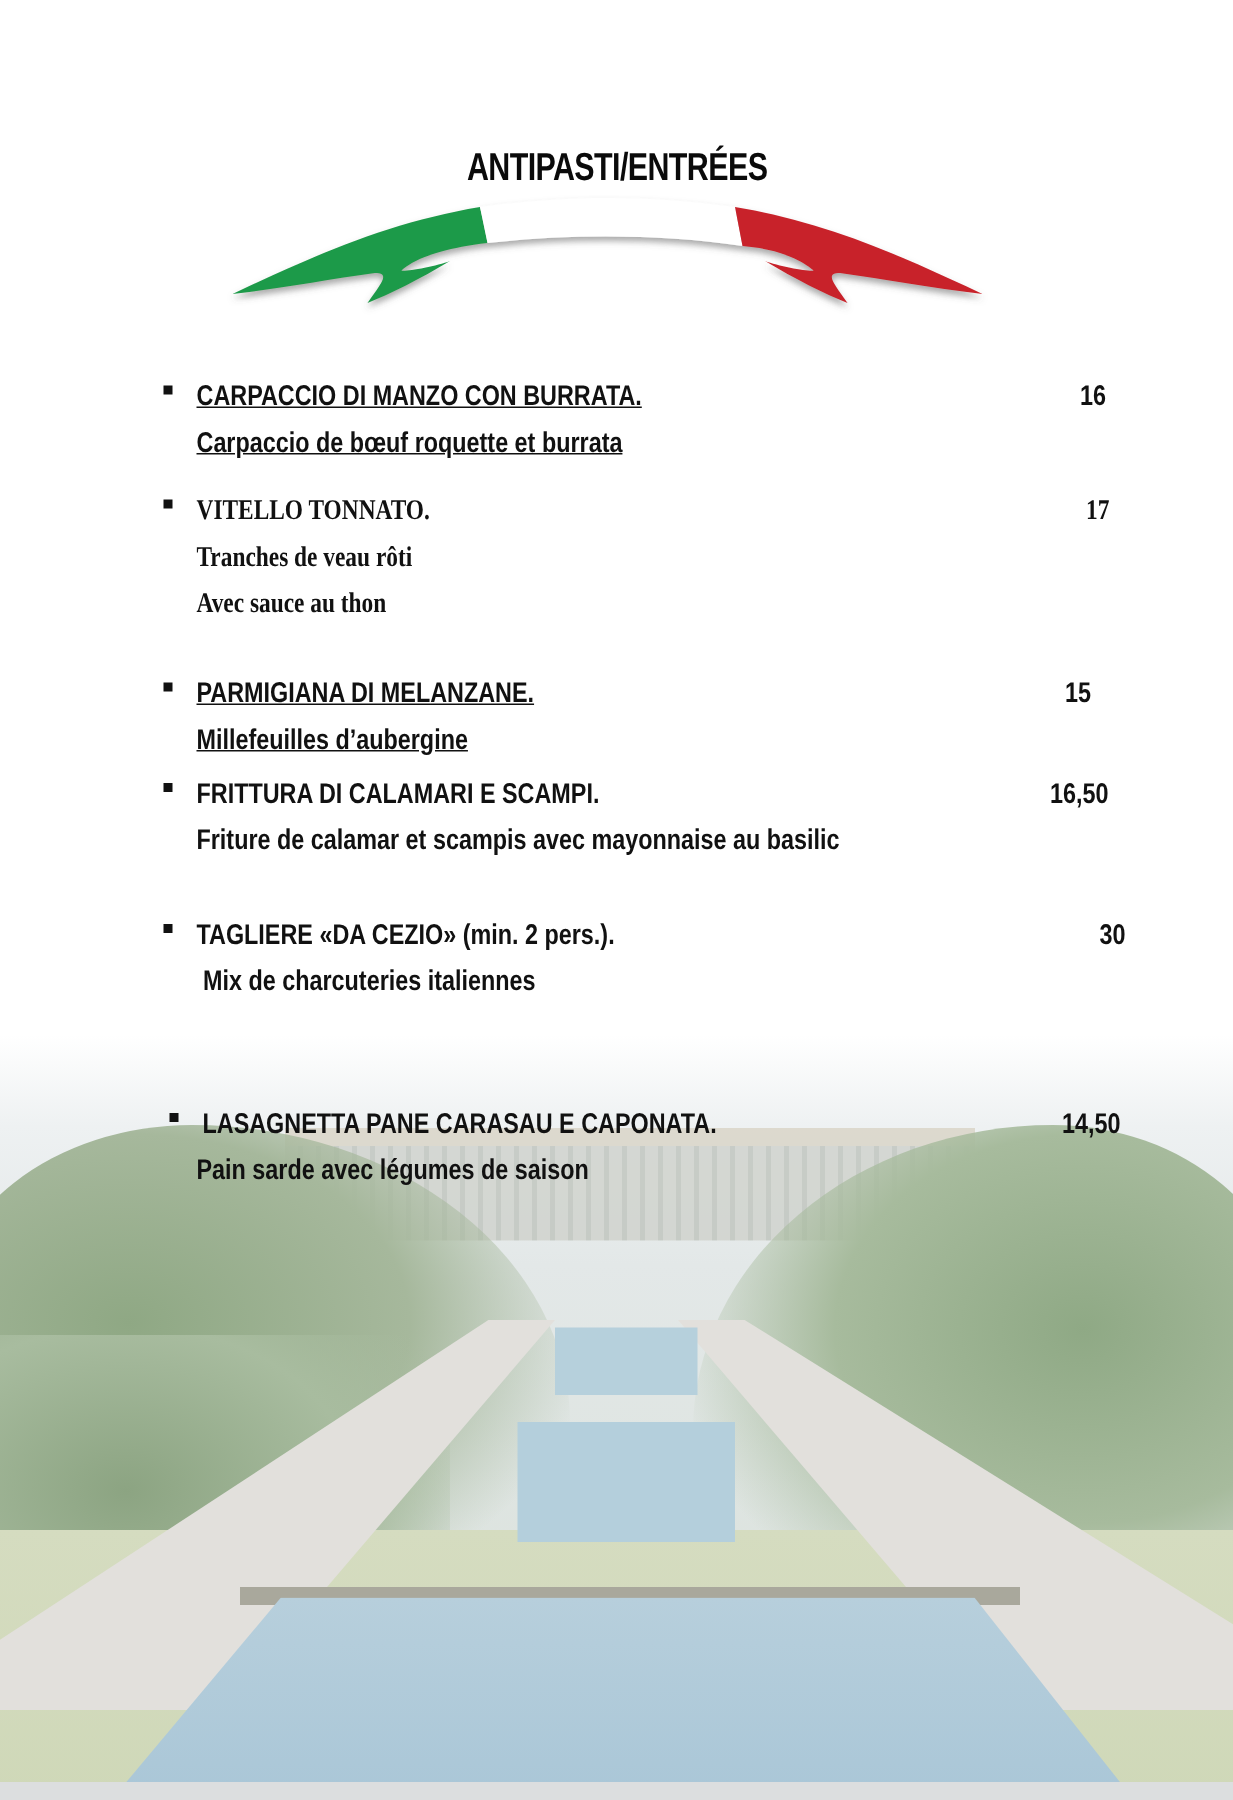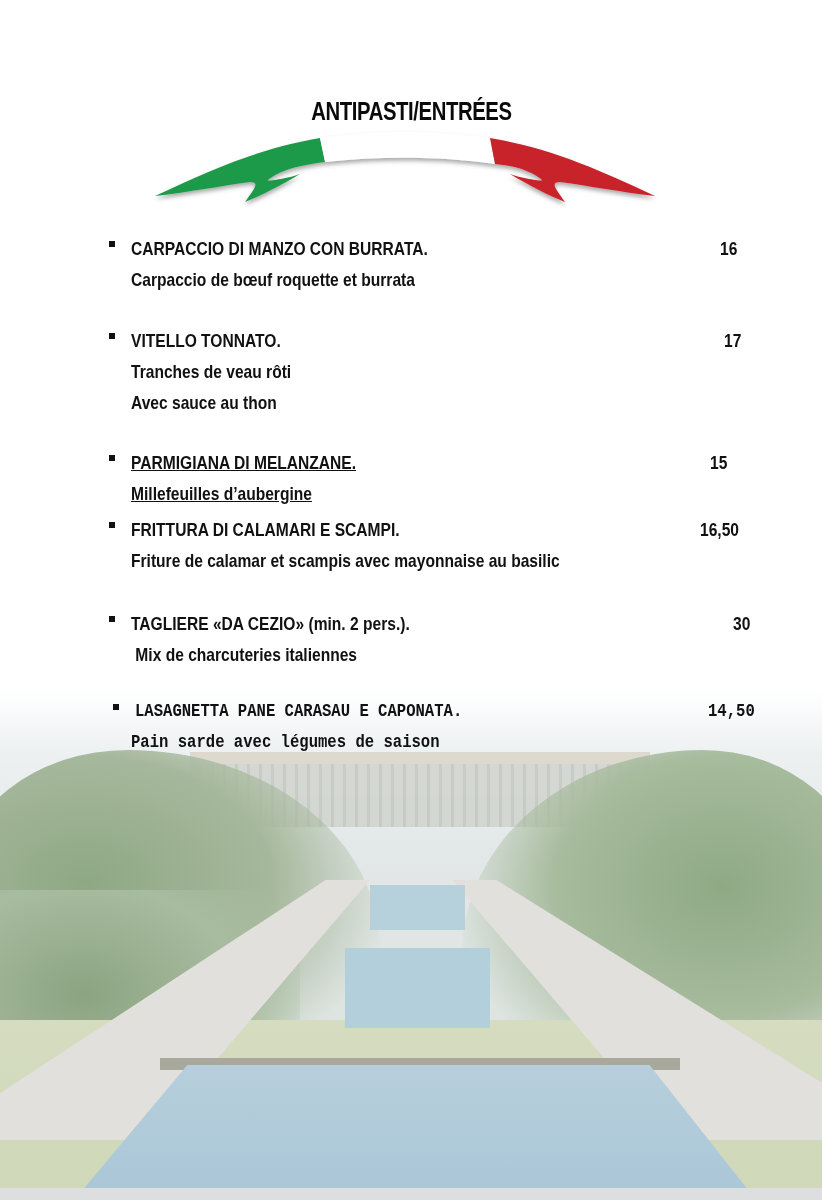--- a/index.html
+++ b/index.html
@@ -121,28 +121,28 @@
     <path d="M5,66 C60,40 110,18 170,8 L175,32 C140,36 125,44 118,50 C115,52 140,48 150,44 C130,56 110,66 95,72 C105,58 110,52 100,52 C70,56 40,62 5,66 Z" fill="#1f9a4a"></path>
 
     <path d="M170,8 C230,0 280,0 340,8 L345,34 C290,26 230,26 175,32 Z" fill="#ffffff"></path>
 
     <path d="M340,8 C400,18 450,40 505,66 C470,62 440,56 410,52 C400,52 405,58 415,72 C400,66 380,56 360,44 C370,48 395,52 392,50 C385,44 370,36 345,34 Z" fill="#c8232c"></path>
   </g>
 </svg>
 
 <div class="menu">
 
-  <div class="item" style="top:233px;">
+  <div class="item" style="top:249px;text-decoration:underline;">
     <span class="bullet"></span>
     <span class="name">CARPACCIO DI MANZO CON BURRATA.</span>
     <span class="desc">Carpaccio de bœuf roquette et burrata</span>
     <span class="price" style="left:614px;">16</span>
   </div>
 
-  <div class="item" style="top:325px;">
+  <div class="item" style="top:325px;font-family:Liberation Serif, serif;">
     <span class="bullet"></span>
     <span class="name">VITELLO TONNATO.</span>
     <span class="desc">Tranches de veau rôti</span>
     <span class="desc">Avec sauce au thon</span>
     <span class="price" style="left:618px;">17</span>
   </div>
 
   <div class="item" style="top:447px;text-decoration:underline;">
     <span class="bullet"></span>
     <span class="name">PARMIGIANA DI MELANZANE.</span>
@@ -157,20 +157,20 @@
     <span class="price" style="left:594px;">16,50</span>
   </div>
 
   <div class="item" style="top:608px;">
     <span class="bullet"></span>
     <span class="name">TAGLIERE «DA CEZIO» (min. 2 pers.).</span>
     <span class="desc" style="white-space:pre;"> Mix de charcuteries italiennes</span>
     <span class="price" style="left:627px;">30</span>
   </div>
 
-  <div class="item" style="top:696px; left:110px;font-family:Liberation Mono, monospace;">
+  <div class="item" style="top:734px; left:110px;">
     <span class="bullet"></span>
     <span class="name">LASAGNETTA PANE CARASAU E CAPONATA.</span>
     <span class="desc" style="left:21px;">Pain sarde avec légumes de saison</span>
     <span class="price" style="left:598px;">14,50</span>
   </div>
 
 </div>
 
 </body></html>

